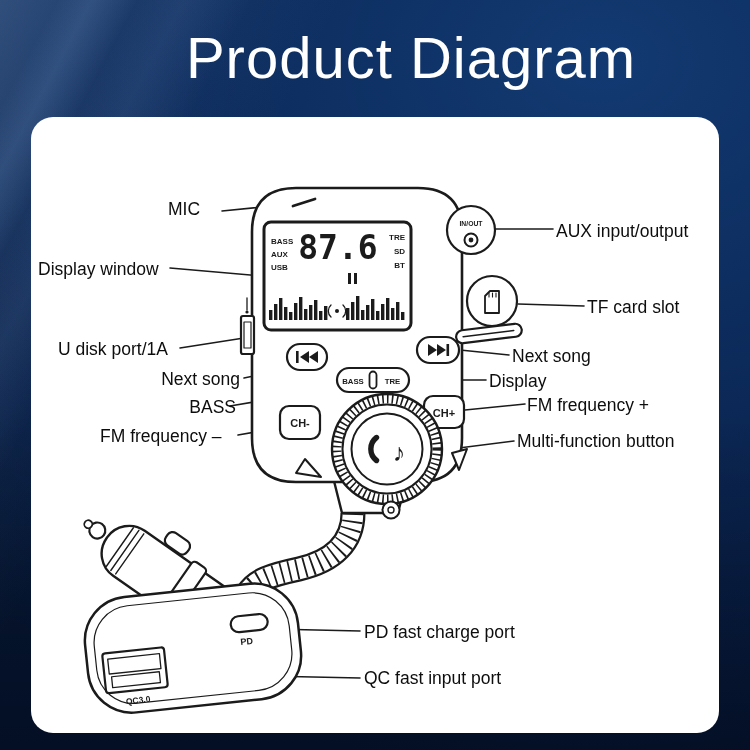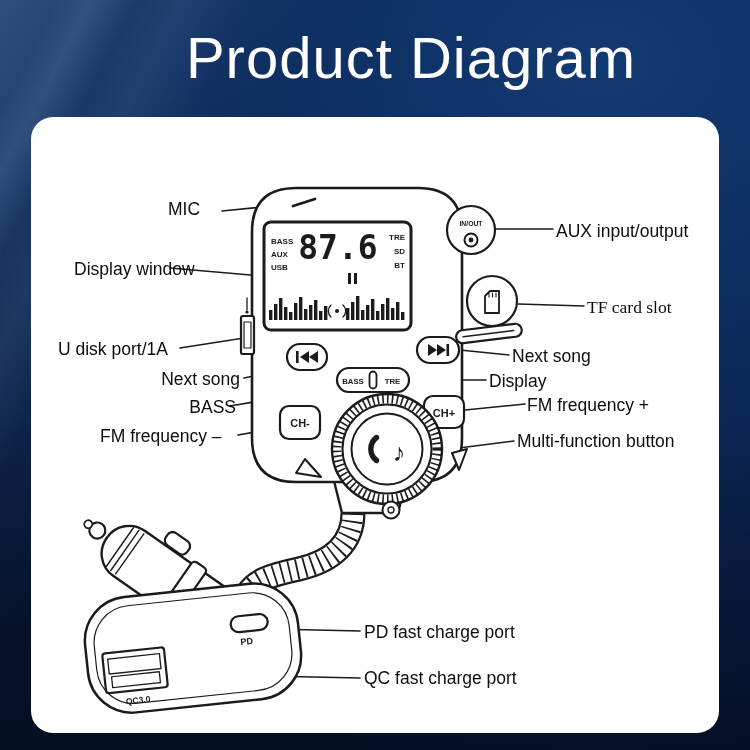--- a/index.html
+++ b/index.html
@@ -220,26 +220,26 @@
       <g>
         <circle cx="391" cy="510" r="8.5" fill="#ffffff" stroke-width="2"></circle>
         <circle cx="391" cy="510" r="3" stroke-width="1.4"></circle>
       </g>
 
     </g>
   </svg>
 
   <div class="lbl" style="left:150px;top:199px;width:68px;text-align:center;">MIC</div>
   <div class="lbl" style="left:556px;top:221px;">AUX input/output</div>
-  <div class="lbl" style="left:38px;top:259px;margin-left:36px;">Display window</div>
-  <div class="lbl" style="left:587px;top:297px;font-family:Liberation Serif, serif;">TF card slot</div>
+  <div class="lbl" style="left:38px;top:259px;">Display window</div>
+  <div class="lbl" style="left:587px;top:297px;">TF card slot</div>
   <div class="lbl" style="left:58px;top:339px;">U disk port/1A</div>
   <div class="lbl" style="left:512px;top:346px;">Next song</div>
   <div class="lbl" style="left:148px;top:369px;width:92px;text-align:right;">Next song</div>
   <div class="lbl" style="left:489px;top:371px;">Display</div>
   <div class="lbl" style="left:168px;top:397px;width:68px;text-align:right;">BASS</div>
   <div class="lbl" style="left:527px;top:395px;">FM frequency +</div>
   <div class="lbl" style="left:100px;top:426px;width:135px;text-align:left;">FM frequency –</div>
   <div class="lbl" style="left:517px;top:431px;">Multi-function button</div>
   <div class="lbl" style="left:364px;top:622px;">PD fast charge port</div>
-  <div class="lbl" style="left:364px;top:668px;">QC fast charge port</div>
+  <div class="lbl" style="left:364px;top:668px;">QC fast input port</div>
 
 </div>
 
 </body></html>

